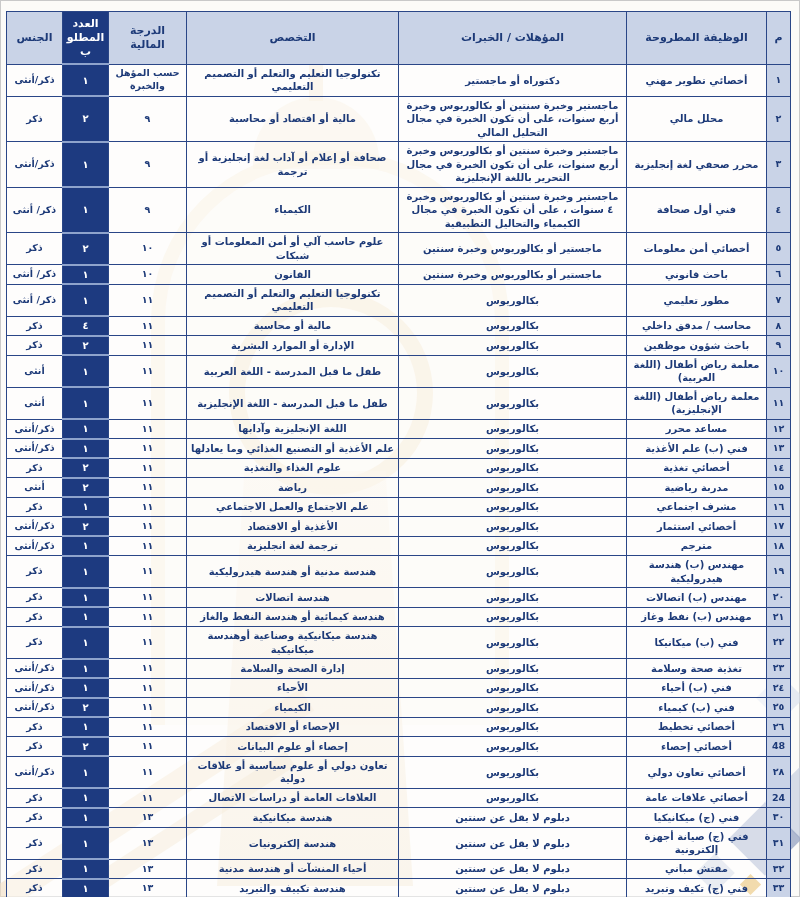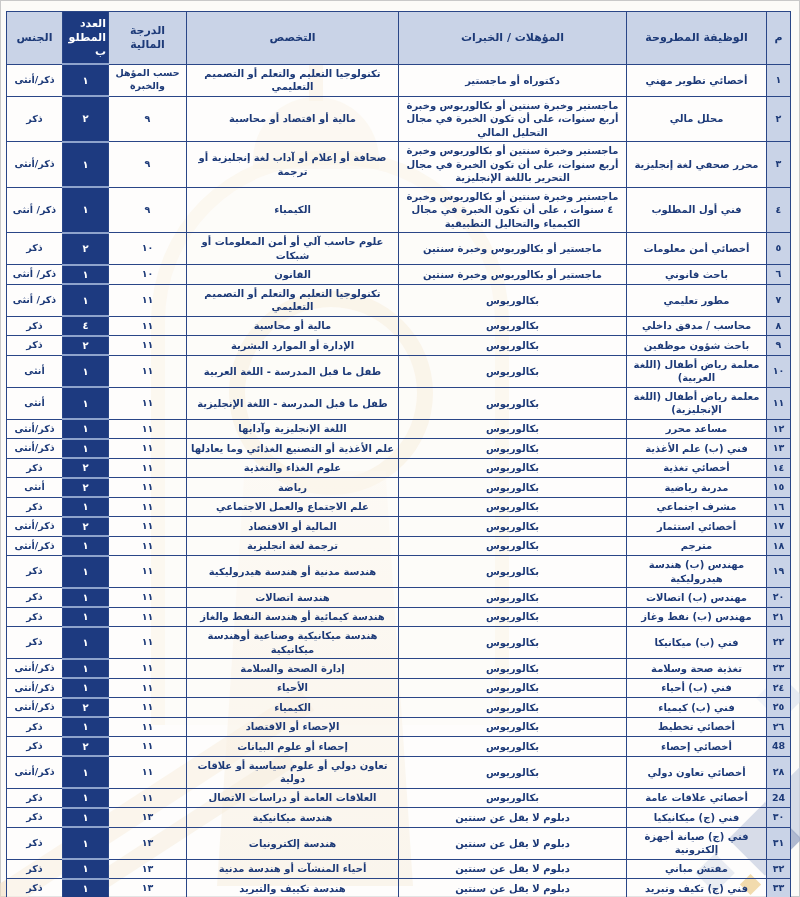--- a/index.html
+++ b/index.html
@@ -49,21 +49,21 @@
     word-wrap:break-word;
   }
   .vac th{
     background:#c9d3e7;font-size:11px;padding:5px 2px;line-height:1.25;
   }
   .vac td{
     font-size:10px;padding:2px 3px;line-height:1.35;
     background:rgba(255,255,255,.5);
   }
   .vac td.no{background:#c9d3e7;font-size:9.5px;}
-  .vac th.count-h{background:#1d3a80;color:#ffffff;text-align:right;}
+  .vac th.count-h{background:#1d3a80;color:#ffffff;}
   .vac td.count{
     background:#1d3a80;color:#ffffff;
     border-top:2px solid #8ea3cc;border-bottom:2px solid #8ea3cc;
   }
   .vac td.grade{font-size:9.5px;margin-left:22px;}
   .vac td.gender{font-size:9.5px;margin-left:19px;}
 </style>
 </head>
 <body>
 
@@ -131,21 +131,21 @@
           <td class="no">٣</td>
           <td class="job">محرر صحفي لغة إنجليزية</td>
           <td class="qual">ماجستير وخبرة سنتين أو بكالوريوس وخبرة أربع سنوات، على أن تكون الخبرة في مجال التحرير باللغة الإنجليزية</td>
           <td class="spec">صحافة أو إعلام أو آداب لغة إنجليزية أو ترجمة</td>
           <td class="grade">٩</td>
           <td class="count">١</td>
           <td class="gender">ذكر/أنثى</td>
         </tr>
         <tr>
           <td class="no">٤</td>
-          <td class="job">فني أول المطلوب</td>
+          <td class="job">فني أول صحافة</td>
           <td class="qual">ماجستير وخبرة سنتين أو بكالوريوس وخبرة ٤ سنوات ، على أن تكون الخبرة في مجال الكيمياء والتحاليل التطبيقية</td>
           <td class="spec">الكيمياء</td>
           <td class="grade">٩</td>
           <td class="count">١</td>
           <td class="gender">ذكر/ أنثى</td>
         </tr>
         <tr>
           <td class="no">٥</td>
           <td class="job">أخصائي أمن معلومات</td>
           <td class="qual">ماجستير أو بكالوريوس وخبرة سنتين</td>
@@ -250,21 +250,21 @@
           <td class="qual">بكالوريوس</td>
           <td class="spec">علم الاجتماع والعمل الاجتماعي</td>
           <td class="grade">١١</td>
           <td class="count">١</td>
           <td class="gender">ذكر</td>
         </tr>
         <tr>
           <td class="no">١٧</td>
           <td class="job">أخصائي استثمار</td>
           <td class="qual">بكالوريوس</td>
-          <td class="spec">المالية أو الاقتصاد</td>
+          <td class="spec">الأغذية أو الاقتصاد</td>
           <td class="grade">١١</td>
           <td class="count">٢</td>
           <td class="gender">ذكر/أنثى</td>
         </tr>
         <tr>
           <td class="no">١٨</td>
           <td class="job">مترجم</td>
           <td class="qual">بكالوريوس</td>
           <td class="spec">ترجمة لغة انجليزية</td>
           <td class="grade">١١</td>

